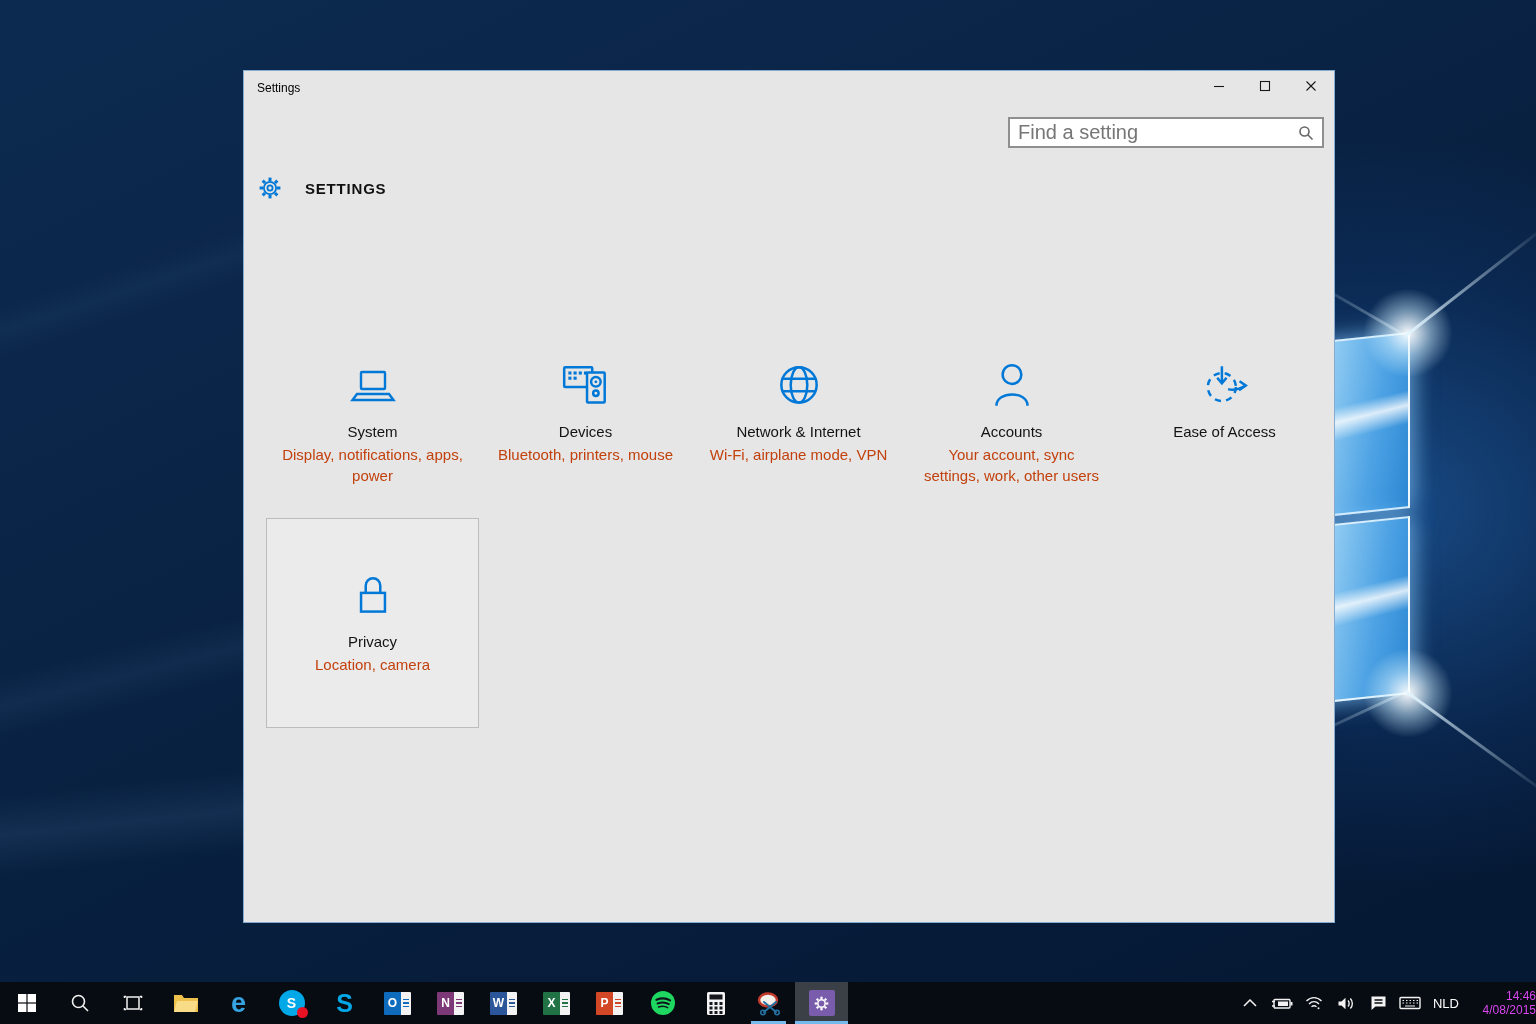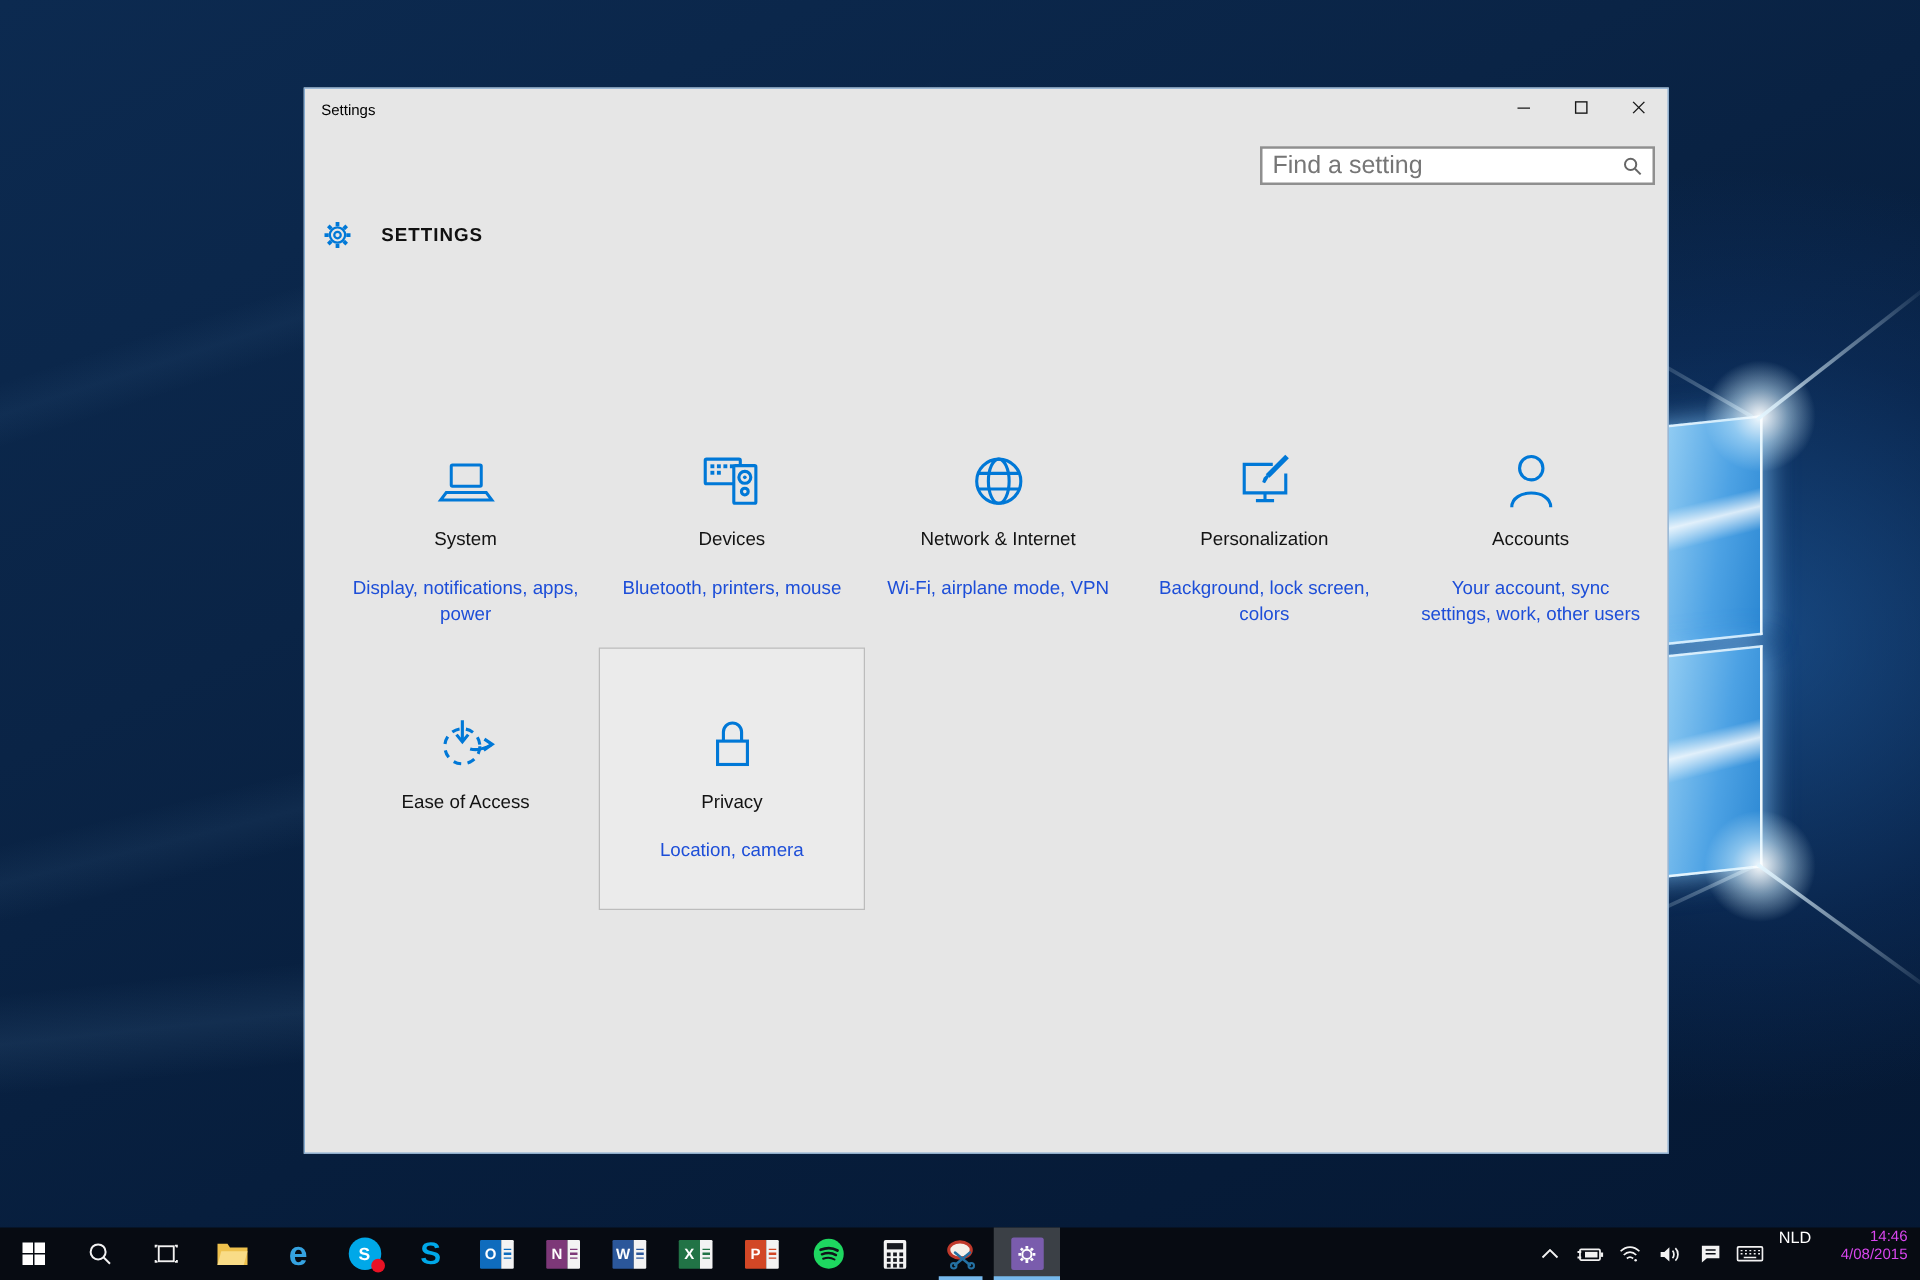--- a/index.html
+++ b/index.html
@@ -58,32 +58,32 @@
   .search-glyph { width:16px; height:16px; margin-right:8px; stroke:#666; fill:none; stroke-width:1.6; flex:0 0 auto; }
 
   
   .tile-grid { position:absolute; left:22px; top:237px; display:grid;
     grid-template-columns:repeat(5, 213px); grid-auto-rows:210px; }
   .tile { text-align:center; padding-top:48px; border:1px solid transparent; cursor:default; }
   .tile.hover { background:#ebebeb; border:1px solid #bcbcbc; }
   .tile-icon { height:56px; display:flex; align-items:flex-end; justify-content:center; color:#0078d7; }
   .tile-icon svg { stroke:currentColor; fill:none; stroke-width:2.4; }
   .tile-title { margin-top:10px; font-size:15px; color:#131313; }
-  .tile-sub { margin:20px auto 0; font-size:15px; color:#1d4ed8; line-height:21px; max-width:182px; }
+  .tile-sub { margin:4px auto 0; font-size:15px; color:#c2410c; line-height:21px; max-width:182px; }
 
   
   .taskbar { position:absolute; left:0; bottom:0; width:1536px; height:42px; background:#070b12;
     display:flex; align-items:stretch; z-index:20; }
   .tb-left { display:flex; }
   .tb-btn { width:53px; display:flex; align-items:center; justify-content:center; position:relative; cursor:default; }
   .tb-btn.active { background:#3b4046; }
   .tb-btn .underline { position:absolute; bottom:0; left:0; width:100%; height:3px; background:#76b9ed; }
   .tb-btn.open-narrow .underline { left:9px; width:35px; }
   .tb-spacer { flex:1; }
-  .tray { display:flex; margin-right:10px; }
+  .tray { display:flex; align-items:center; }
   .tray-item { display:flex; align-items:center; justify-content:center; width:32px; height:42px; color:#f2f2f2; cursor:default; }
   .tray-item svg { stroke:#f2f2f2; fill:none; stroke-width:1.4; }
   .tray-lang { font-size:13px; color:#fff; width:40px; text-align:center; }
   .tray-clock { color:#d946ef; font-size:12px; line-height:14px; text-align:right; width:66px; margin-left:4px; }
 
   
   .office-ic { display:flex; width:27px; height:23px; }
   .office-left { width:17px; display:flex; align-items:center; justify-content:center;
     color:#fff; font-size:12px; font-weight:700; border-radius:1px 0 0 1px; }
   .office-page { width:10px; background:#f3f3f3; border-radius:0 1px 1px 0;
@@ -205,34 +205,20 @@
           <svg width="54" height="54" viewBox="0 0 52 52">
             <circle cx="26" cy="25" r="17"></circle>
             <ellipse cx="26" cy="25" rx="8" ry="17"></ellipse>
             <path d="M10.5 19 H41.5 M10.5 31 H41.5"></path>
           </svg>
         </div>
         <div class="tile-title">Network &amp; Internet</div>
         <div class="tile-sub">Wi-Fi, airplane mode, VPN</div>
       </div>
 
-      <div class="tile">
-        <div class="tile-icon">
-          <svg width="54" height="54" viewBox="0 0 52 52">
-            <path d="M42 19 V34 H10 V12 H32"></path>
-            <path d="M26 34 V40 M19 40 H33"></path>
-            <g stroke-width="4">
-                <path d="M43 6 L28 21"></path>
-              </g>
-            <path d="M26 23 L28 21 L25 26 Z" fill="currentColor"></path>
-          </svg>
-        </div>
-        <div class="tile-title">Personalization</div>
-        <div class="tile-sub">Background, lock screen, colors</div>
-      </div>
 
       <div class="tile">
         <div class="tile-icon">
           <svg width="54" height="54" viewBox="0 0 52 52">
             <circle cx="26" cy="15" r="9"></circle>
             <path d="M11 45 C11 30.5, 41 30.5, 41 45"></path>
           </svg>
         </div>
         <div class="tile-title">Accounts</div>
         <div class="tile-sub">Your account, sync settings, work, other users</div>

